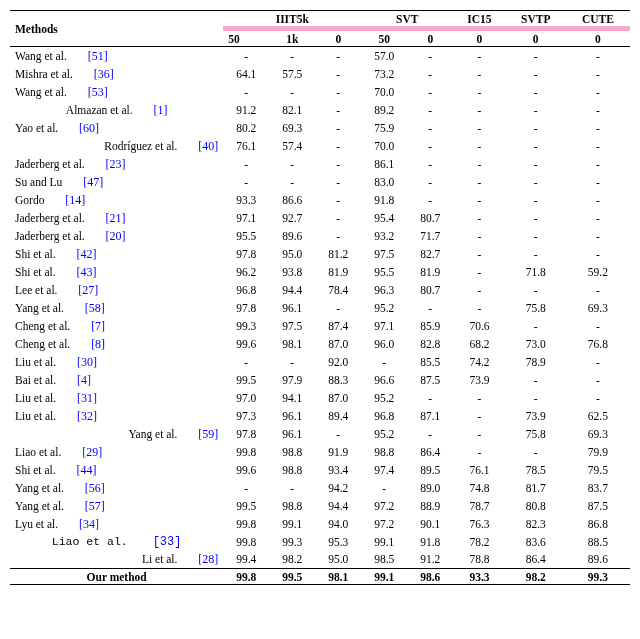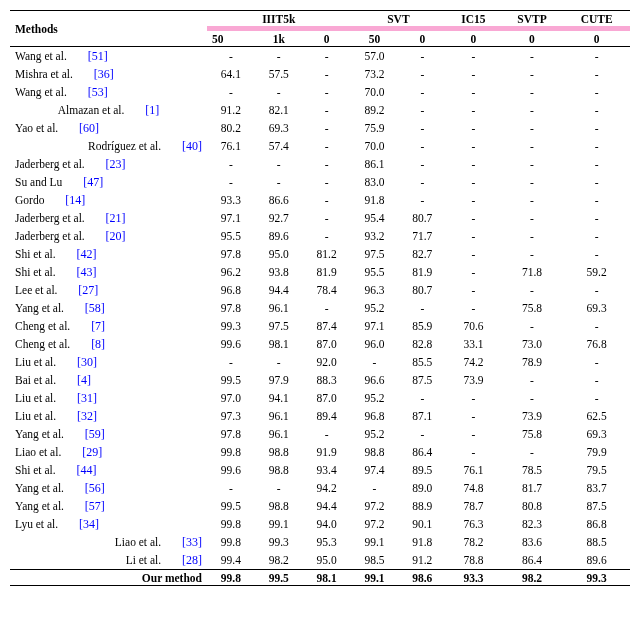--- a/index.html
+++ b/index.html
@@ -257,21 +257,21 @@
         <td>-</td>
         <td>-</td>
       </tr>
       <tr>
         <td style="text-align: left; white-space: nowrap;"><span>Cheng et al.&nbsp;</span><span class="cite">[8]</span></td>
         <td>99.6</td>
         <td>98.1</td>
         <td>87.0</td>
         <td>96.0</td>
         <td>82.8</td>
-        <td>33.1</td>
+        <td>68.2</td>
         <td>73.0</td>
         <td>76.8</td>
       </tr>
       <tr>
         <td style="text-align: left; white-space: nowrap;"><span>Liu et al.&nbsp;</span><span class="cite">[30]</span></td>
         <td>-</td>
         <td>-</td>
         <td>92.0</td>
         <td>-</td>
         <td>85.5</td>
@@ -306,21 +306,21 @@
         <td>97.3</td>
         <td>96.1</td>
         <td>89.4</td>
         <td>96.8</td>
         <td>87.1</td>
         <td>-</td>
         <td>73.9</td>
         <td>62.5</td>
       </tr>
       <tr>
-        <td style="text-align: left; white-space: nowrap;"><span>Yang et al.&nbsp;</span><span class="cite">[59]</span></td>
+        <td style="text-align: right; white-space: nowrap;"><span>Yang et al.&nbsp;</span><span class="cite">[59]</span></td>
         <td>97.8</td>
         <td>96.1</td>
         <td>-</td>
         <td>95.2</td>
         <td>-</td>
         <td>-</td>
         <td>75.8</td>
         <td>69.3</td>
       </tr>
       <tr>
@@ -372,21 +372,21 @@
         <td>99.8</td>
         <td>99.1</td>
         <td>94.0</td>
         <td>97.2</td>
         <td>90.1</td>
         <td>76.3</td>
         <td>82.3</td>
         <td>86.8</td>
       </tr>
       <tr>
-        <td style="text-align: right; white-space: nowrap;"><span>Liao et al.&nbsp;</span><span class="cite">[33]</span></td>
+        <td style="text-align: center; white-space: nowrap; font-family: Liberation Mono, monospace;"><span>Liao et al.&nbsp;</span><span class="cite">[33]</span></td>
         <td>99.8</td>
         <td>99.3</td>
         <td>95.3</td>
         <td>99.1</td>
         <td>91.8</td>
         <td>78.2</td>
         <td>83.6</td>
         <td>88.5</td>
       </tr>
       <tr>
@@ -394,21 +394,21 @@
         <td>99.4</td>
         <td>98.2</td>
         <td>95.0</td>
         <td>98.5</td>
         <td>91.2</td>
         <td>78.8</td>
         <td>86.4</td>
         <td>89.6</td>
       </tr>
       <tr class="last-row">
-        <td style="text-align: right; white-space: nowrap; font-weight: bold;">Our method</td>
+        <td style="text-align: center; white-space: nowrap; font-weight: bold;">Our method</td>
         <td style="font-weight: bold;">99.8</td>
         <td style="font-weight: bold;">99.5</td>
         <td style="font-weight: bold;">98.1</td>
         <td style="font-weight: bold;">99.1</td>
         <td style="font-weight: bold;">98.6</td>
         <td style="font-weight: bold;">93.3</td>
         <td style="font-weight: bold;">98.2</td>
         <td style="font-weight: bold;">99.3</td>
       </tr>
     </tbody>

